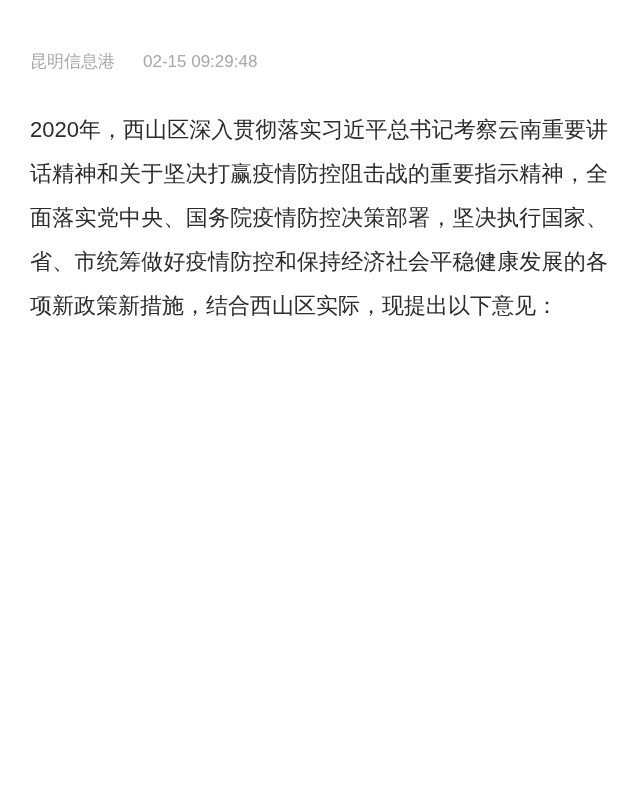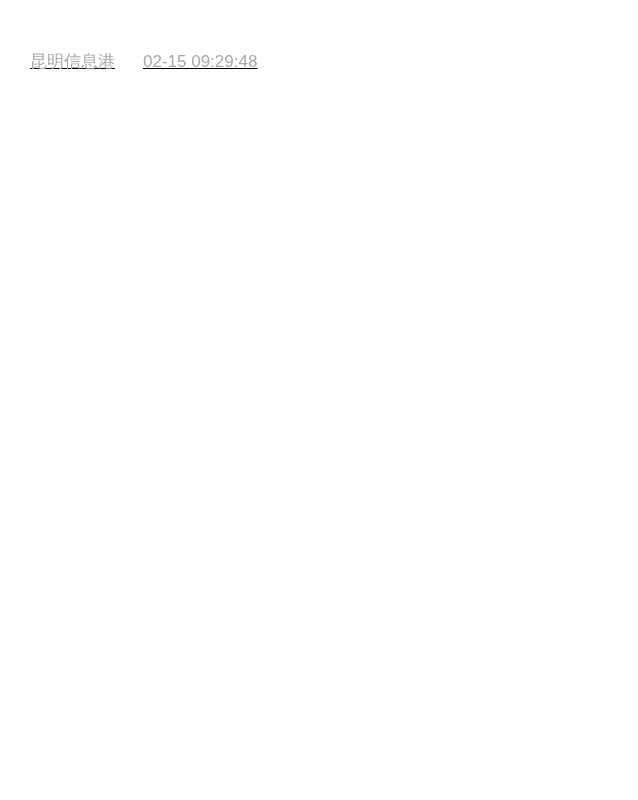--- a/index.html
+++ b/index.html
@@ -28,21 +28,20 @@
     line-height: 46px;
     font-weight: bold;
     color: #1a1a1a;
     letter-spacing: 0.2px;
     word-break: break-all;
   }
   .meta-row {
     display: flex;
     align-items: center;
     margin-top: 28px;
-    text-decoration: underline;
   }
   .meta-source {
     font-size: 17px;
     line-height: 24px;
     color: #a8a8a8;
   }
   .meta-time {
     font-size: 17px;
     line-height: 24px;
     color: #a8a8a8;
@@ -68,14 +67,15 @@
 <body>
 
 <div class="article">
 
   <div class="meta-row">
     <span class="meta-source">昆明信息港</span>
     <span class="meta-time">02-15 09:29:48</span>
   </div>
 
   <div class="body-copy">
+    <p>2020年，西山区深入贯彻落实习近平总书记考察云南重要讲话精神和关于坚决打赢疫情防控阻击战的重要指示精神，全面落实党中央、国务院疫情防控决策部署，坚决执行国家、省、市统筹做好疫情防控和保持经济社会平稳健康发展的各项新政策新措施，结合西山区实际，现提出以下意见：</p>
   </div>
 </div>
 
 </body></html>

